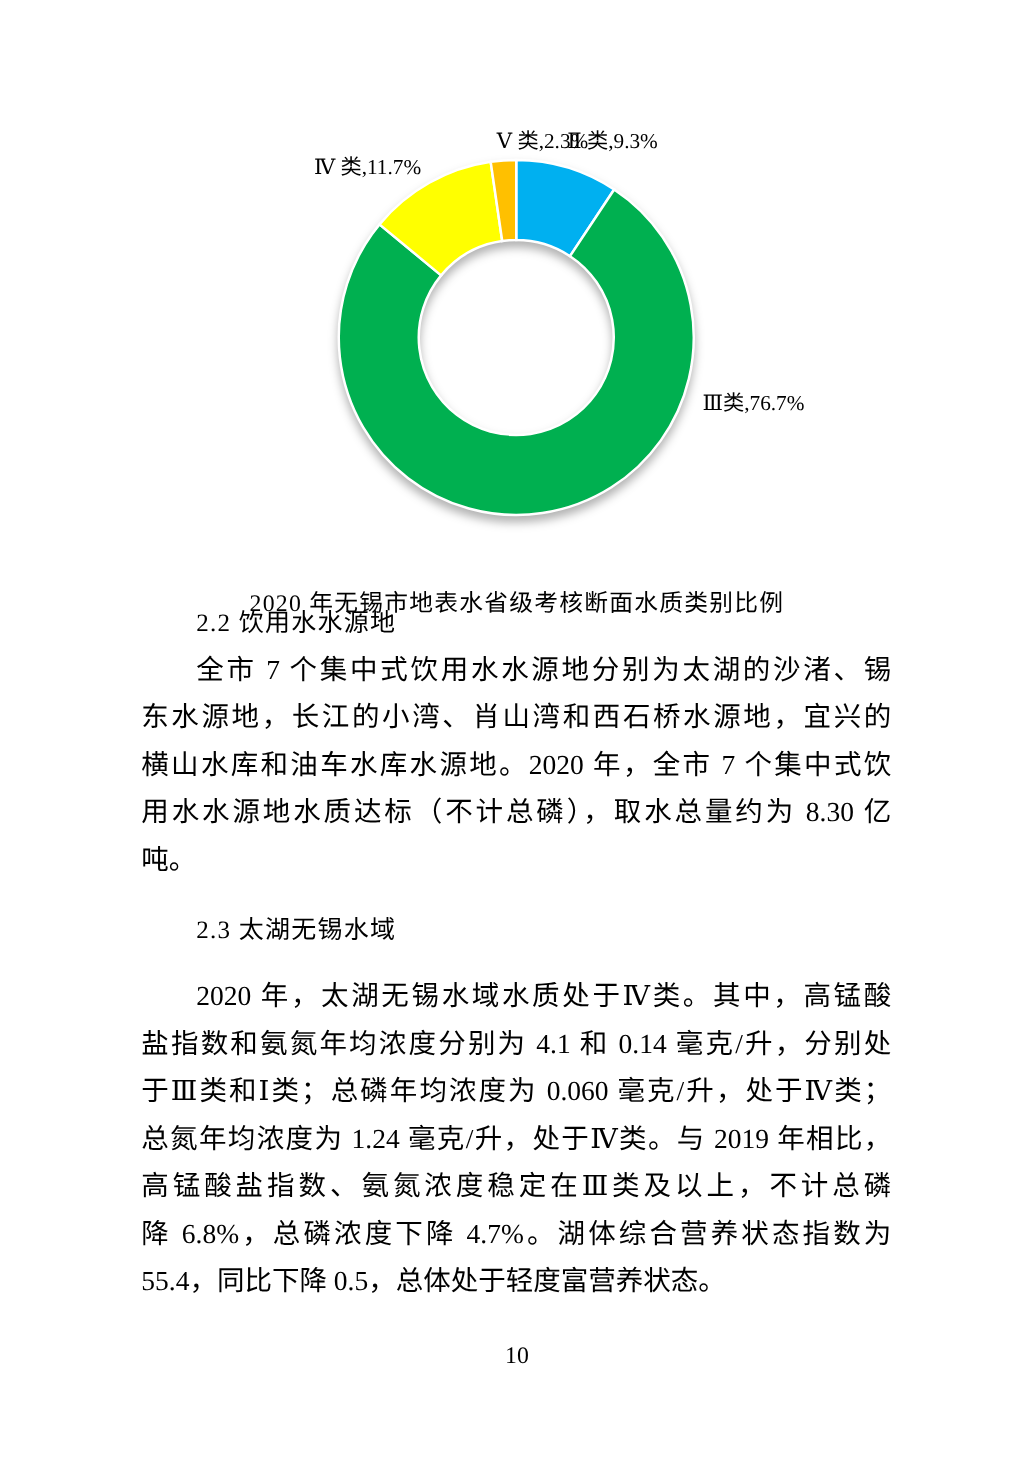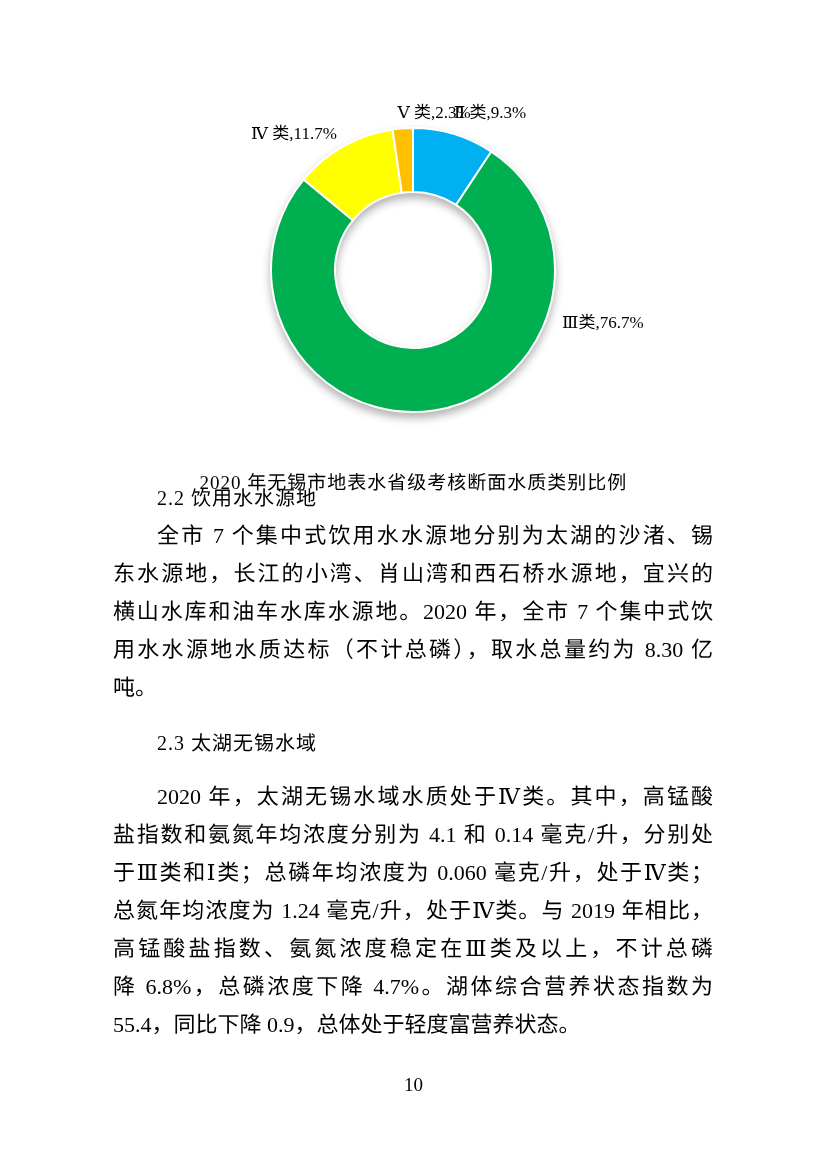--- a/index.html
+++ b/index.html
@@ -77,18 +77,18 @@
 
   <h2 class="heading h23">2.3 太湖无锡水域</h2>
 
   <div class="para para2">
     <div class="tline first">2020 年，太湖无锡水域水质处于Ⅳ类。其中，高锰酸</div>
     <div class="tline">盐指数和氨氮年均浓度分别为 4.1 和 0.14 毫克/升，分别处</div>
     <div class="tline">于Ⅲ类和Ⅰ类；总磷年均浓度为 0.060 毫克/升，处于Ⅳ类；</div>
     <div class="tline">总氮年均浓度为 1.24 毫克/升，处于Ⅳ类。与 2019 年相比，</div>
     <div class="tline">高锰酸盐指数、氨氮浓度稳定在Ⅲ类及以上，不计总磷</div>
     <div class="tline">降 6.8%，总磷浓度下降 4.7%。湖体综合营养状态指数为</div>
-    <div class="tline last">55.4，同比下降 0.9，总体处于轻度富营养状态。</div>
+    <div class="tline last">55.4，同比下降 0.5，总体处于轻度富营养状态。</div>
   </div>
 
   <div class="page-number">10</div>
 
 </div>
 
 </body></html>

